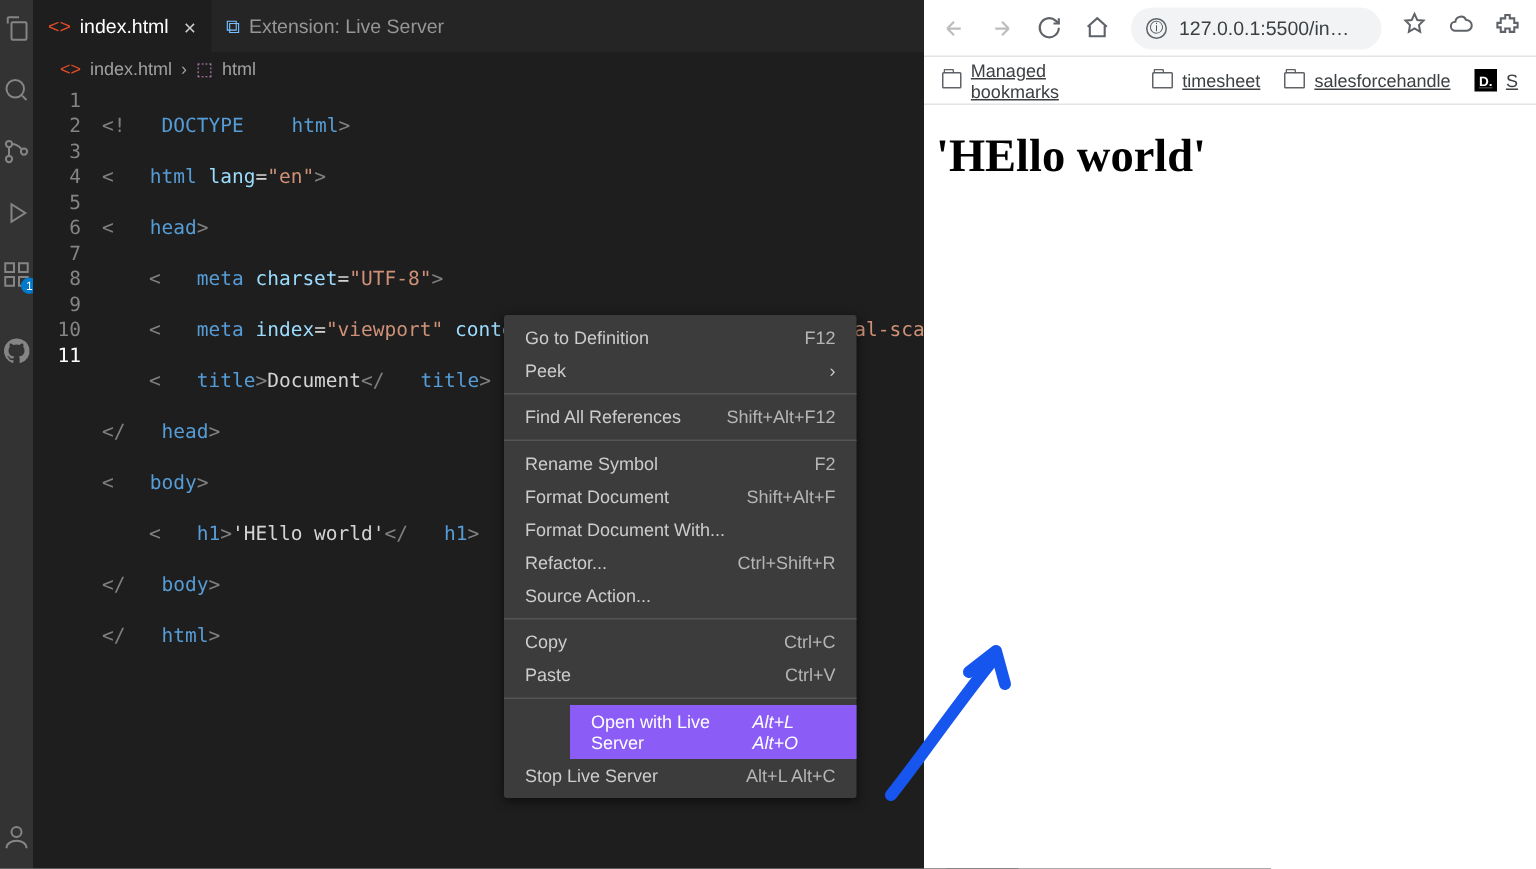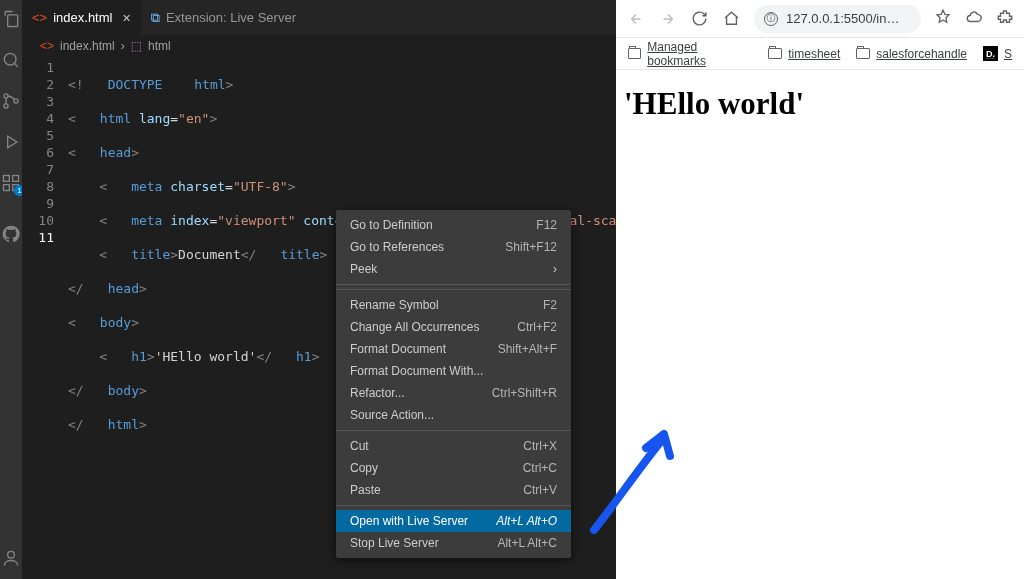--- a/index.html
+++ b/index.html
@@ -36,21 +36,21 @@
   .tagn { color: #569cd6; padding-left: 24px; }
   .attr { color: #9cdcfe; }
   .str  { color: #ce9178; }
   .txt  { color: #d4d4d4; }
   .minimap { position: absolute; right: 0; top: 0; width: 48px; height: 100%; background: #1e1e1e; }
   .minimap .mm { position: absolute; top: 6px; left: 4px; width: 36px; height: 26px; background: linear-gradient(#304050, #1e1e1e); opacity: .6; border-radius: 1px; }
 
   
   .ctx { position: absolute; left: 336px; top: 210px; width: 235px; background: #3c3c3c; color: #ccc; font-size: 12px; border-radius: 2px; box-shadow: 0 2px 8px rgba(0,0,0,.6); padding: 4px 0; z-index: 50; }
   .ctx-item { display: flex; justify-content: space-between; padding: 4px 14px; }
-  .ctx-item.hl { background: #0369a1; color: #fff; }
+  .ctx-item.hl { background: #8b5cf6; color: #fff; margin-left: 44px; }
   .ctx-sep { height: 1px; background: #555; margin: 4px 0; }
   .ctx .kb { color: #b5b5b5; font-size: 12px; }
   .ctx-item.hl .kb { color: #fff; font-style: italic; }
   .ctx .chev { color: #ccc; }
 
   
   .browser { position: absolute; left: 616px; top: 0; width: 408px; height: 579px; background: #fff; display: flex; flex-direction: column; }
   .addrbar { height: 38px; border-bottom: 1px solid #e3e3e3; display: flex; align-items: center; gap: 13px; padding: 0 10px; background: #fff; }
   .addrbar .nbtn { color: #5f6368; width: 19px; height: 19px; display: flex; align-items: center; justify-content: center; }
   .addrbar .nbtn.dis { color: #bdbdbd; }
@@ -183,56 +183,48 @@
     </div>
   </div>
 </div>
 
 <div class="ctx" id="ctx">
     <div class="ctx-item">
       <span>Go to Definition</span>
       <span class="kb">F12</span>
     </div>
     <div class="ctx-item">
-      <span>Go to References</span>
-      <span class="kb">Shift+F12</span>
-    </div>
-    <div class="ctx-item">
       <span>Peek</span>
       <span class="chev">›</span>
     </div>
     <div class="ctx-sep"></div>
+    <div class="ctx-item">
+      <span>Find All References</span>
+      <span class="kb">Shift+Alt+F12</span>
+    </div>
     <div class="ctx-sep"></div>
     <div class="ctx-item">
       <span>Rename Symbol</span>
       <span class="kb">F2</span>
     </div>
     <div class="ctx-item">
-      <span>Change All Occurrences</span>
-      <span class="kb">Ctrl+F2</span>
-    </div>
-    <div class="ctx-item">
       <span>Format Document</span>
       <span class="kb">Shift+Alt+F</span>
     </div>
     <div class="ctx-item">
       <span>Format Document With...</span>
     </div>
     <div class="ctx-item">
       <span>Refactor...</span>
       <span class="kb">Ctrl+Shift+R</span>
     </div>
     <div class="ctx-item">
       <span>Source Action...</span>
     </div>
     <div class="ctx-sep"></div>
-    <div class="ctx-item">
-      <span>Cut</span>
-      <span class="kb">Ctrl+X</span>
-    </div>
     <div class="ctx-item">
       <span>Copy</span>
       <span class="kb">Ctrl+C</span>
     </div>
     <div class="ctx-item">
       <span>Paste</span>
       <span class="kb">Ctrl+V</span>
     </div>
     <div class="ctx-sep"></div>
     <div class="ctx-item hl">

